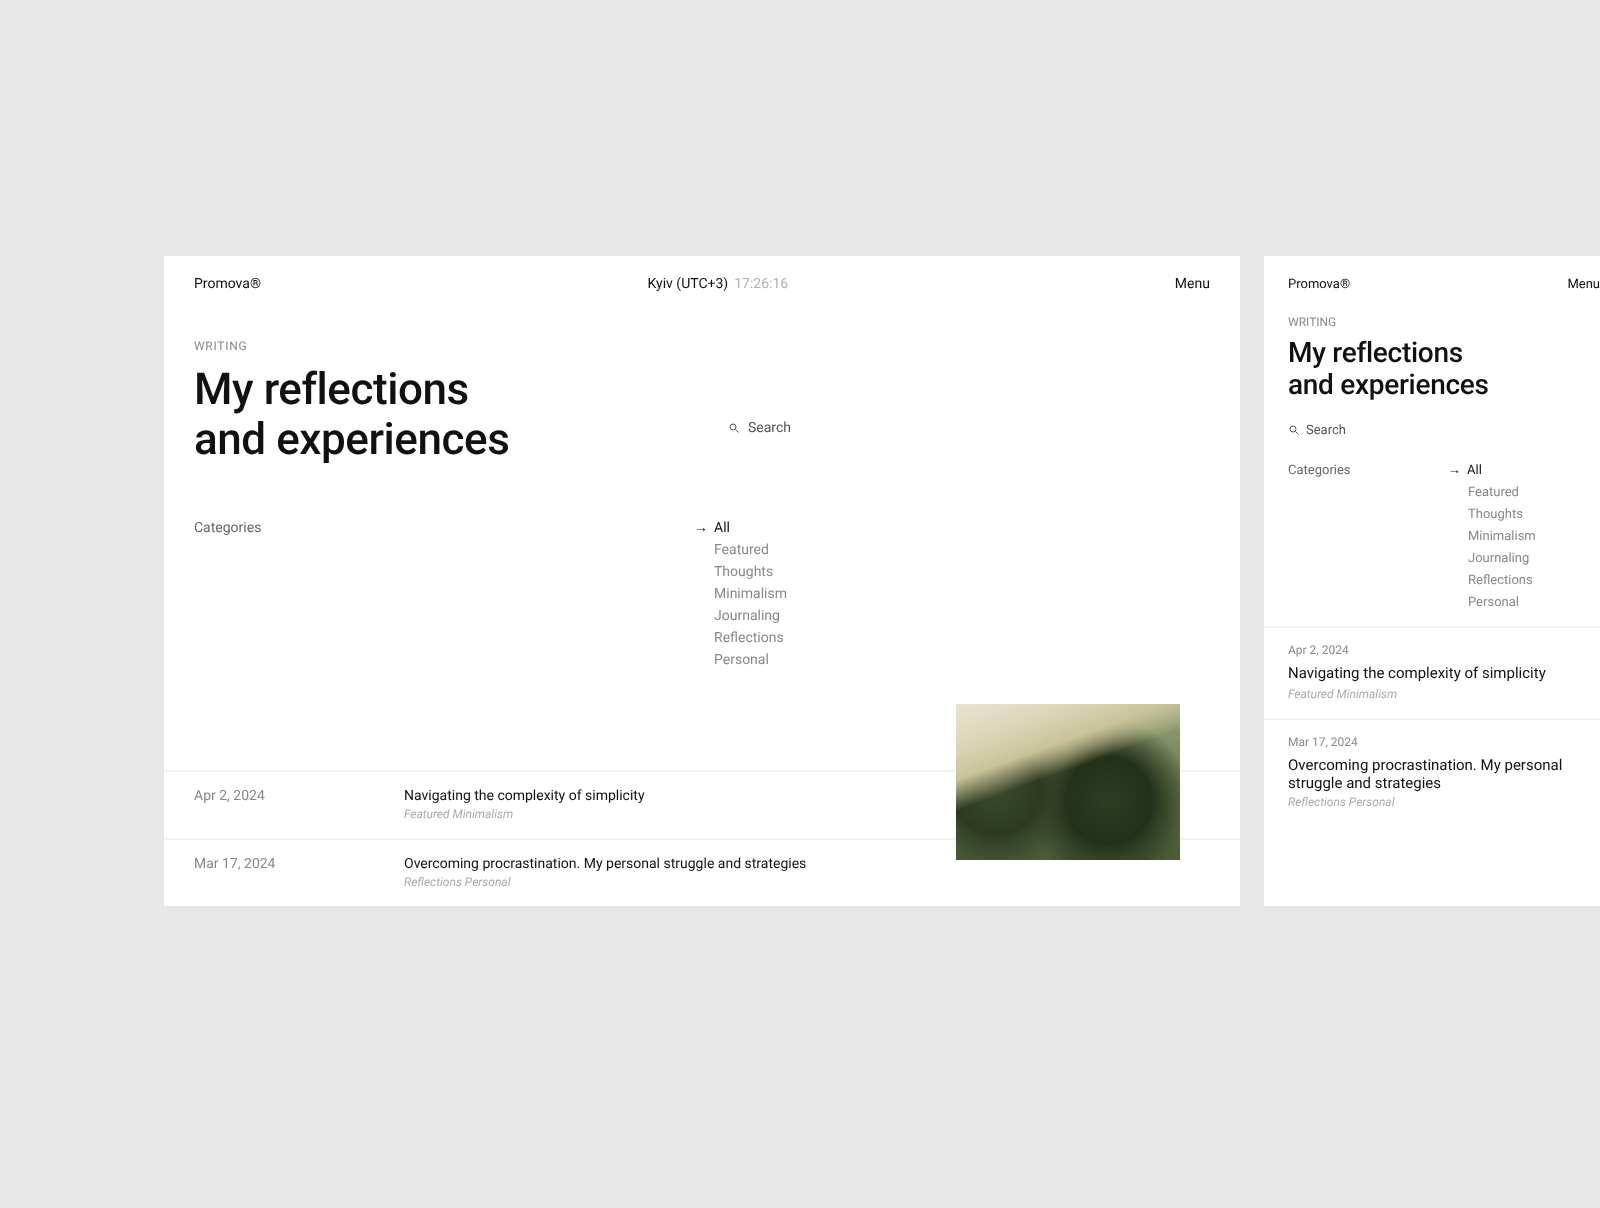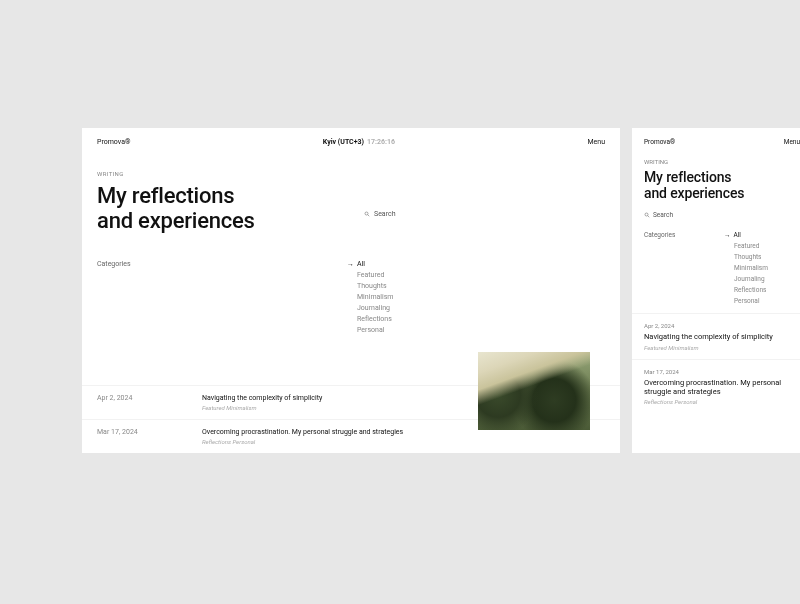--- a/index.html
+++ b/index.html
@@ -36,21 +36,21 @@
   }
 
   
   .d-header {
     display: flex;
     justify-content: space-between;
     align-items: center;
     padding: 10px 15px 0 15px;
     font-size: 7px;
   }
-  .d-header-center { display:flex; gap:3px; font-size:7px;font-weight:bold; }
+  .d-header-center { display:flex; gap:3px; font-size:7px; }
   .d-header .time { color:#b0b0b0;text-align:center; }
   .d-section-label {
     font-size: 6px;
     letter-spacing: 0.06em;
     color: #888;
     padding: 24px 15px 6px 15px;
     text-transform: uppercase;
   }
   .d-title {
     font-size: 22px;

